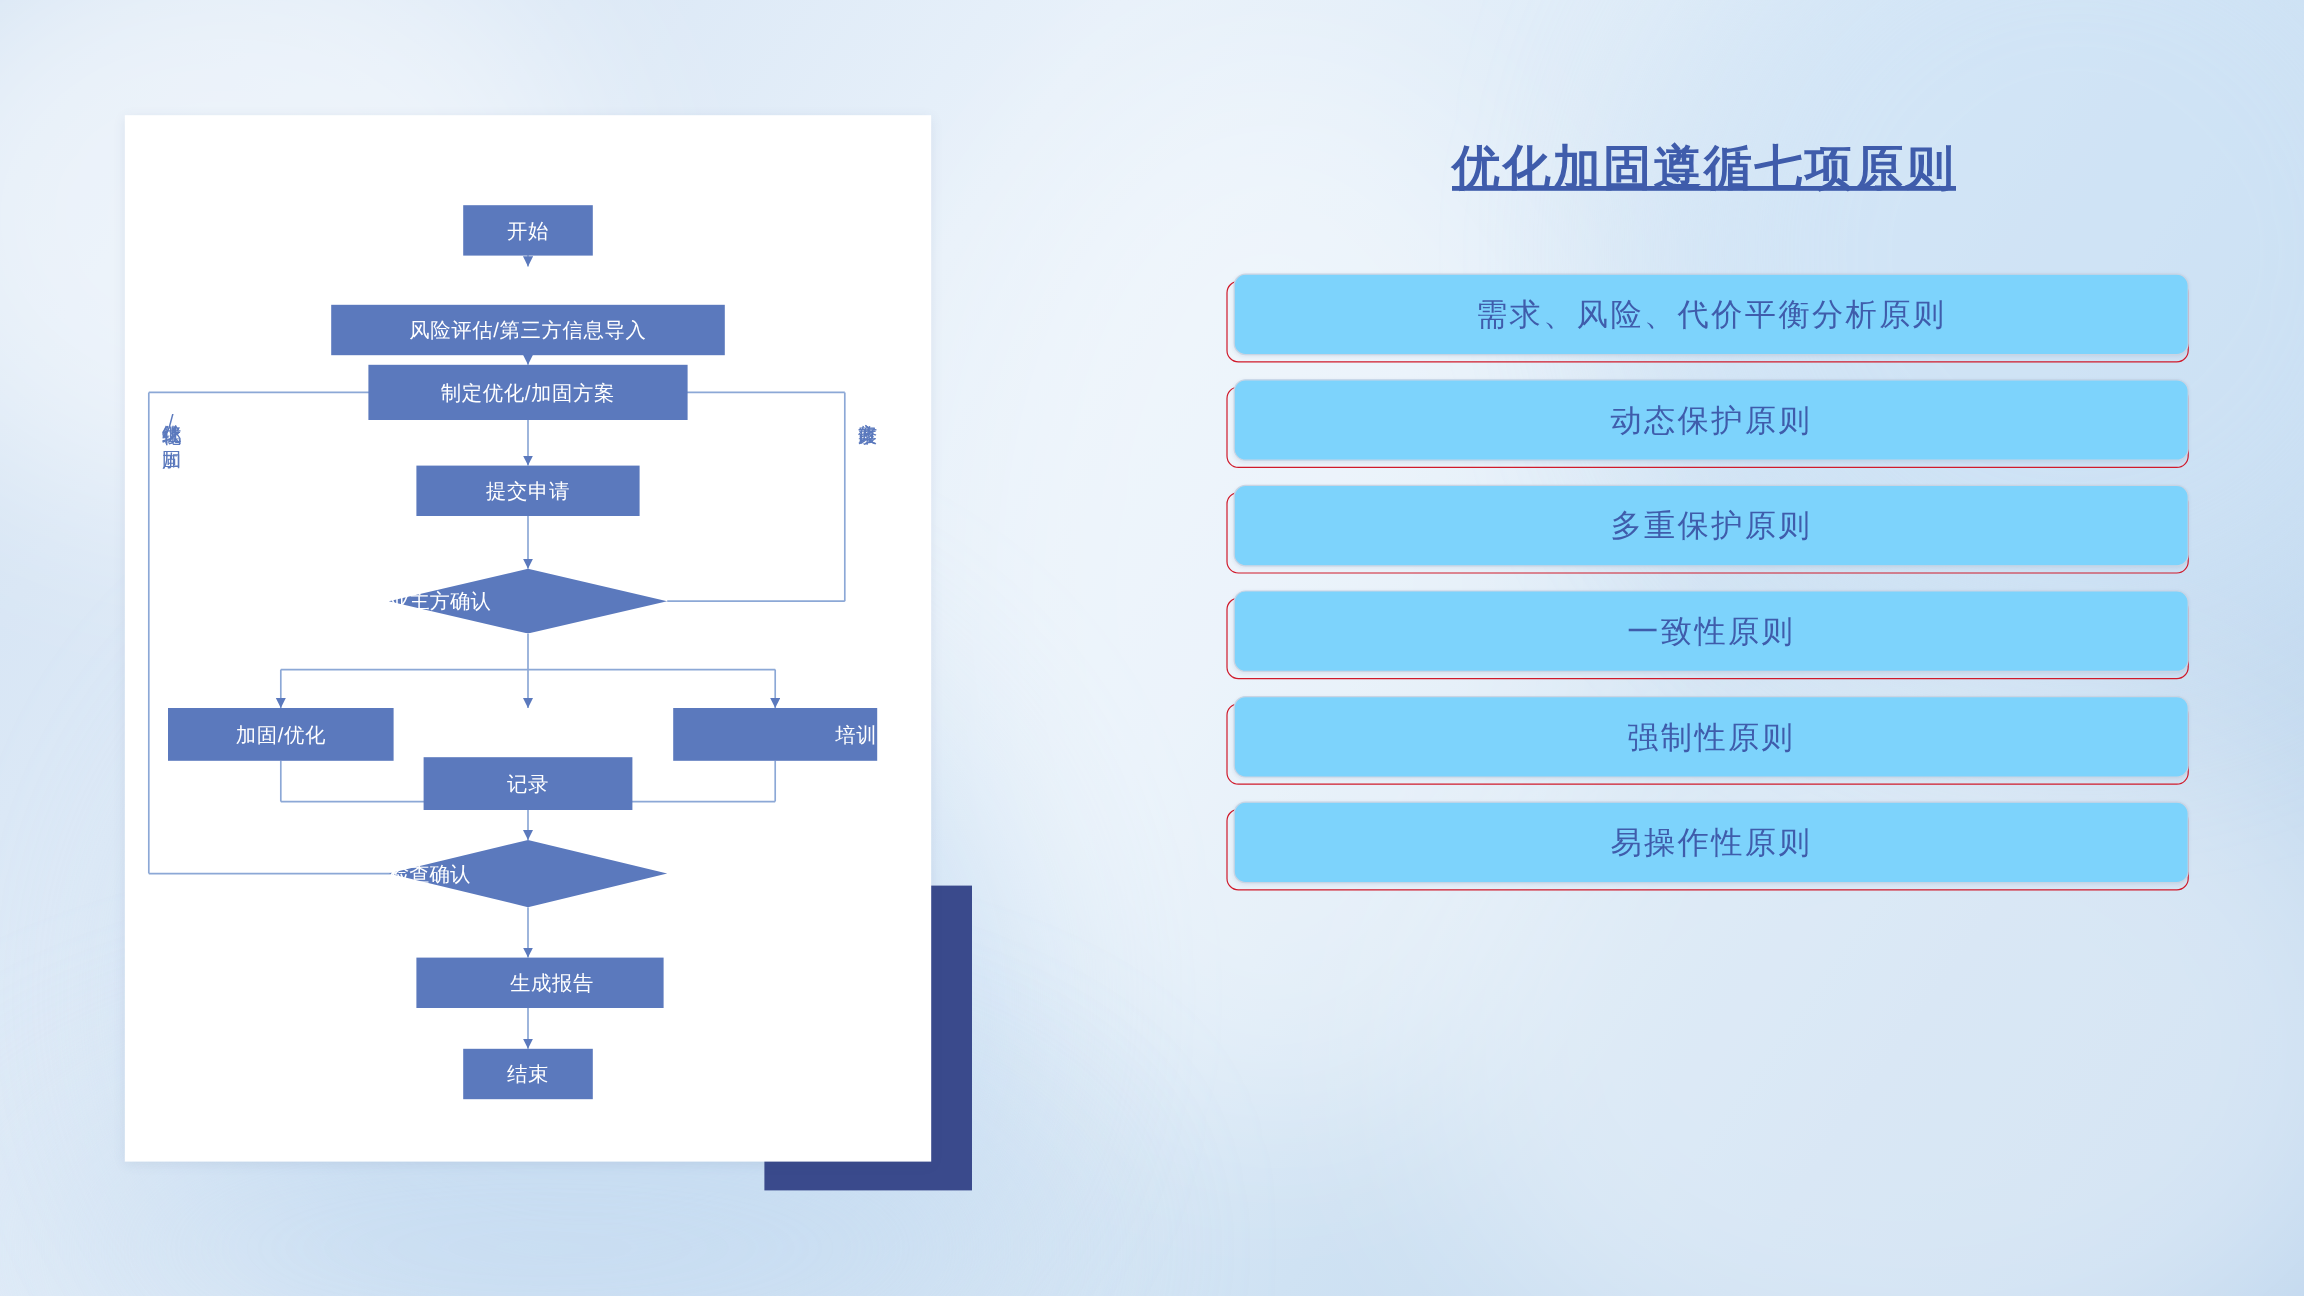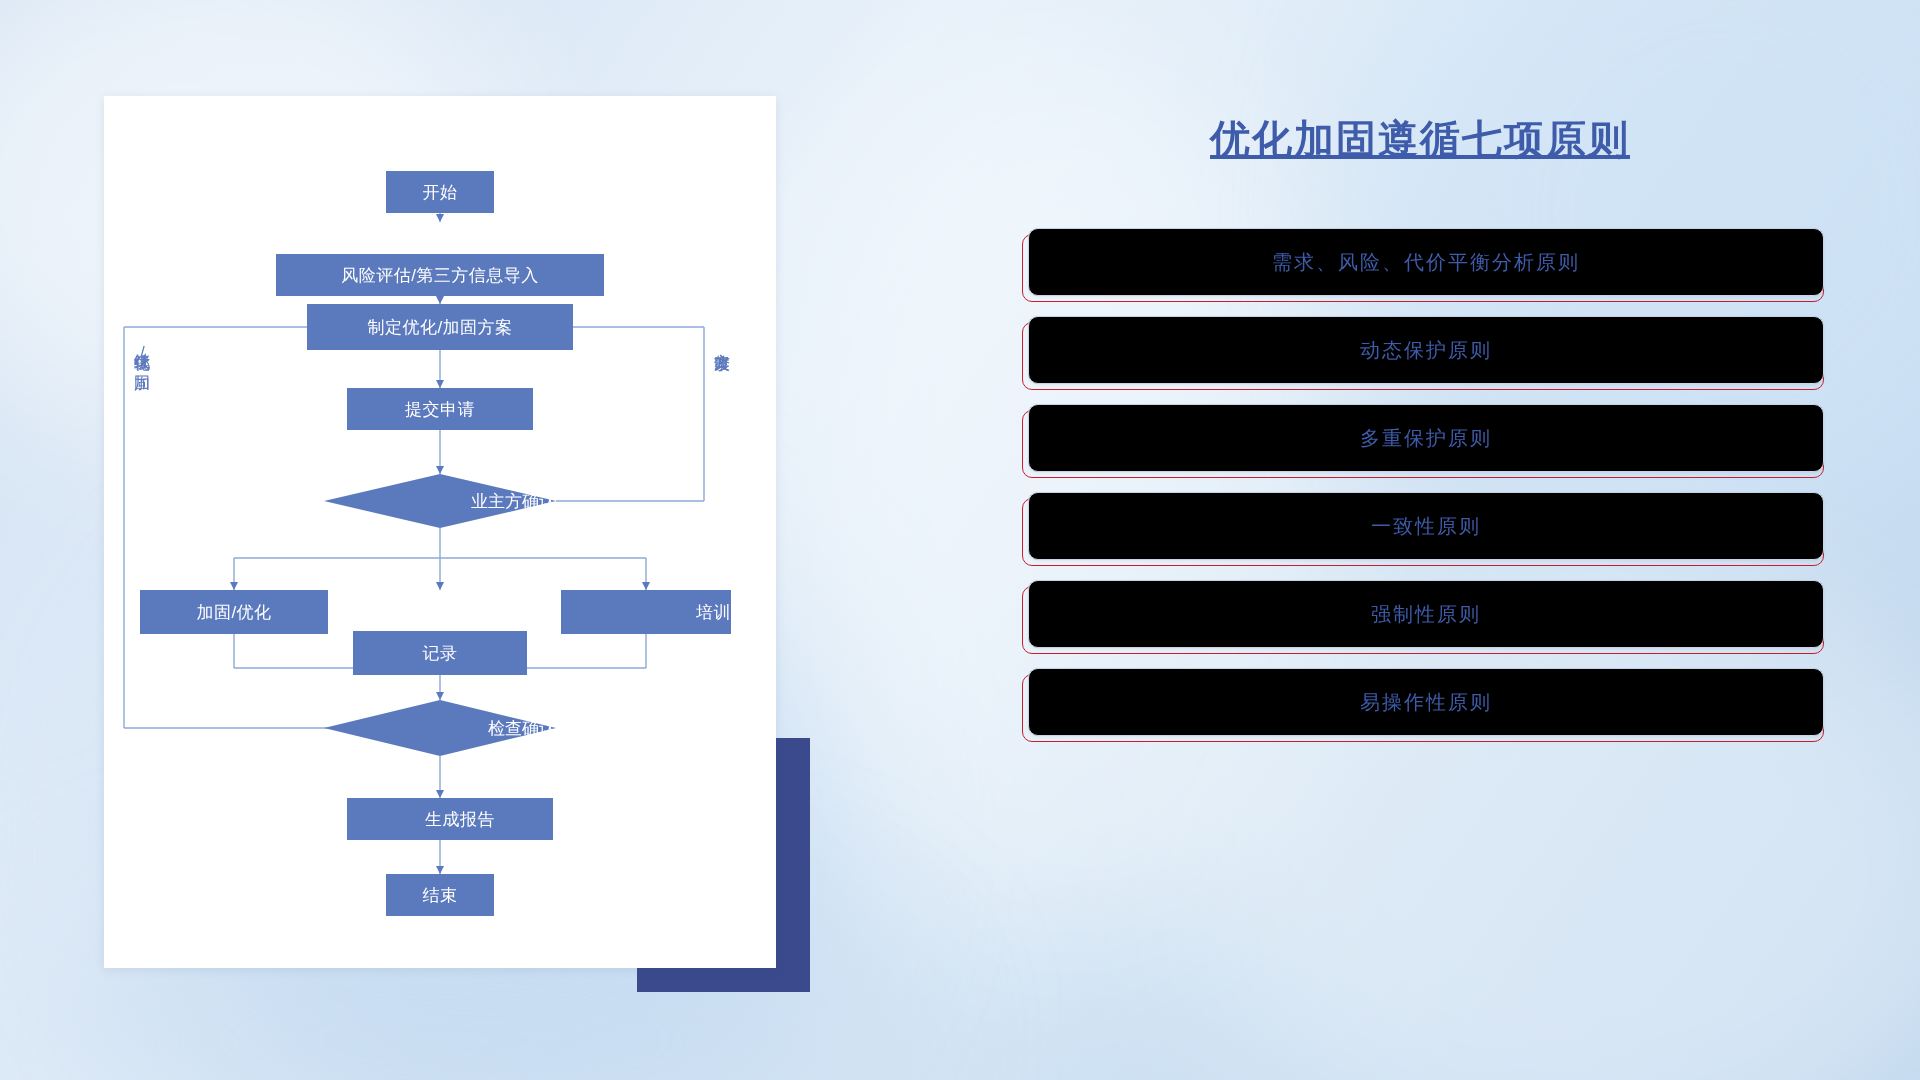--- a/index.html
+++ b/index.html
@@ -58,21 +58,21 @@
     display: flex;
     align-items: center;
     justify-content: center;
     letter-spacing: 0.5px;
     white-space: nowrap;
   }
   .diamond-wrap {
     position: absolute;
     display: flex;
     align-items: center;
-    justify-content: flex-end;
+    justify-content: flex-start;
   }
   .diamond-shape {
     position: absolute;
     left: 0; top: 0; width: 100%; height: 100%;
     background: #5b79bd;
     clip-path: polygon(50% 0%, 100% 50%, 50% 100%, 0% 50%);
   }
   .diamond-label {
     position: relative;
     color: #fff;
@@ -127,28 +127,28 @@
     height: 66px;
     border: 1.5px solid #d01a2b;
     border-radius: 10px;
     background: transparent;
   }
   .principle .pill {
     position: absolute;
     left: 6px; top: 0;
     width: 794px;
     height: 66px;
-    background: #000000;
+    background: #7dd3fc;
     border: 1px solid #c9d4e3;
     border-radius: 10px;
     display: flex;
     align-items: center;
     justify-content: center;
     color: #3f5cab;
-    font-size: 20px;
+    font-size: 26px;
     letter-spacing: 2px;
     box-shadow: 0 1px 3px rgba(40,60,110,0.08);
   }
 </style>
 </head>
 <body>
 
 <div class="bg-blob blob-1"></div>
 <div class="bg-blob blob-2"></div>
 <div class="bg-blob blob-3"></div>

